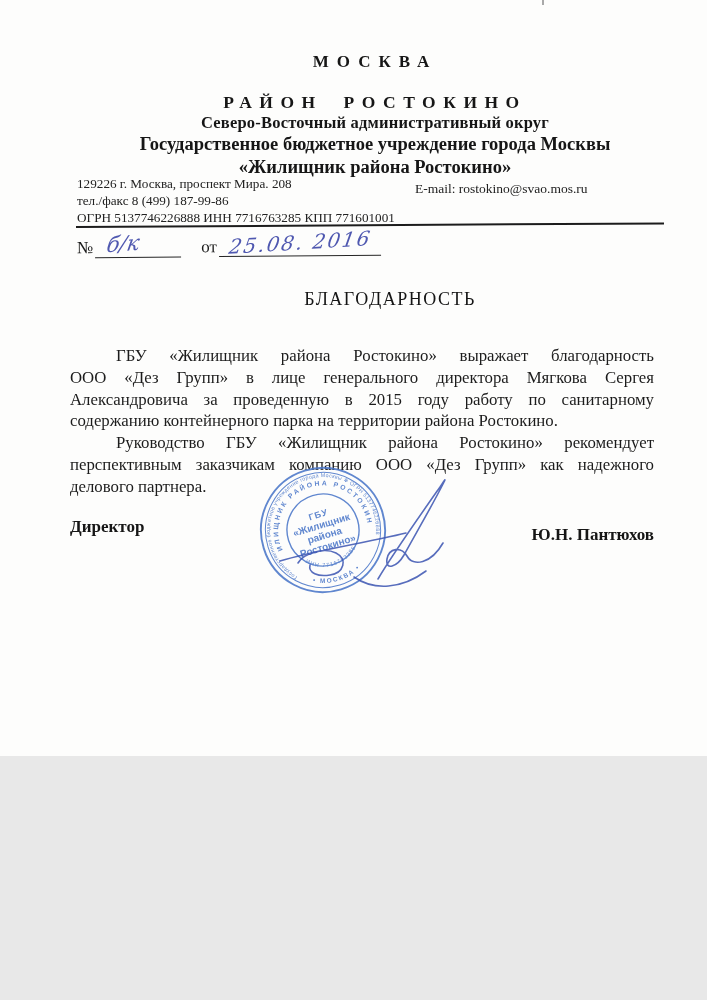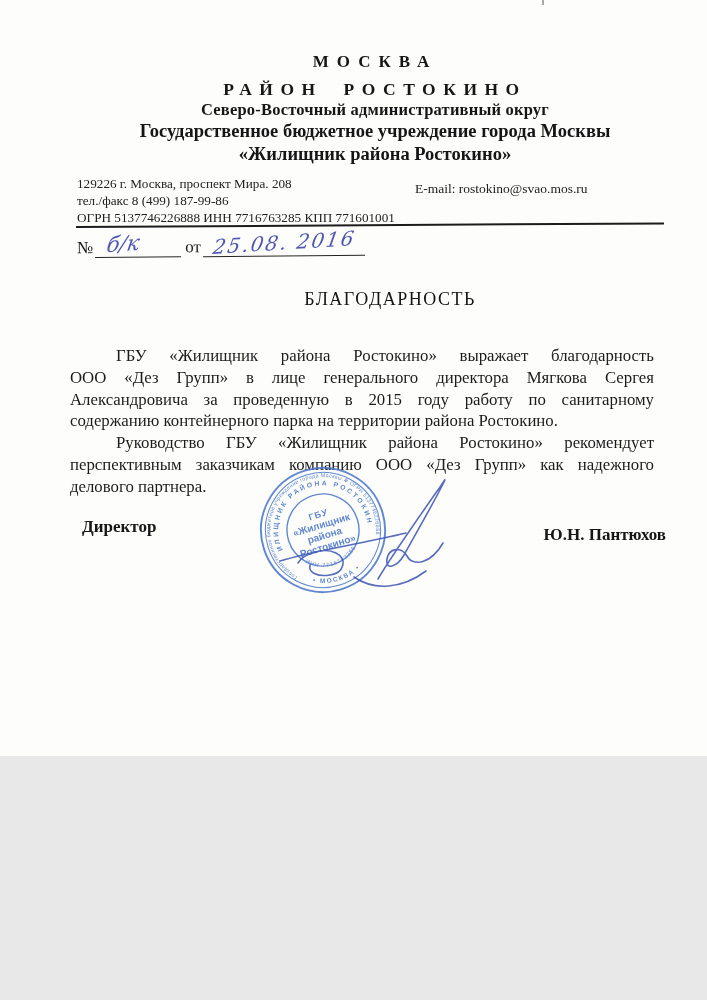--- a/index.html
+++ b/index.html
@@ -5,52 +5,52 @@
   html,body { margin:0; padding:0; background:#e8e8e8; }
   .page {
     position:relative; width:707px; height:756px; margin:0 auto;
     background:#fdfdfc; overflow:hidden;
     font-family:"Liberation Serif","DejaVu Serif",serif;
     color:#1b1b1b;
   }
   
   .letterhead { position:absolute; top:52px; left:105px; width:540px; text-align:center; font-weight:bold; color:#161616; }
   .lh-city    { font-size:17px; letter-spacing:8px; }
-  .lh-district{ font-size:17.5px; letter-spacing:7.5px; word-spacing:9px; margin-top:7px; }
+  .lh-district{ font-size:17.5px; letter-spacing:7.5px; word-spacing:9px; margin-top:20px; }
   .lh-okrug   { font-size:16.5px; letter-spacing:0.2px; }
   .lh-orgtype { font-size:18.5px; margin-top:1px; }
   .lh-orgname { font-size:18.5px; margin-top:2px; }
   
   .contacts { position:absolute; top:175px; left:77px; font-size:13.2px; line-height:17.2px; color:#222; }
   .email    { position:absolute; top:181px; left:415px; font-size:13.5px; color:#222; }
   .rule     { position:absolute; top:226px; left:76px; width:588px; height:2px; background:#1c1c1c; transform:rotate(-0.35deg); transform-origin:left center; }
   
   .ref-row { position:absolute; top:234px; left:77px; display:flex; align-items:flex-end; transform:rotate(-0.5deg); }
   .ref-label { font-size:17px; padding-bottom:2px; }
   .uline { display:inline-block; border-bottom:1.4px solid #252525; height:22px; position:relative; margin:0 4px 2px 2px; }
   .u-num  { width:86px; }
   .u-date { width:162px; }
   .hw {
     position:absolute; bottom:1px; white-space:nowrap;
     font-family:"DejaVu Serif","Liberation Serif",serif; font-style:italic;
     color:#4f58b0;
   }
   .hw-num  { left:12px; font-size:21px; transform:rotate(-4deg) skewX(-14deg); }
   .hw-date { left:10px; font-size:20px; letter-spacing:2px; transform:rotate(-3deg) skewX(-13deg); }
-  .ot-label { font-size:17px; padding-bottom:2px; margin-left:0; }
+  .ot-label { font-size:17px; padding-bottom:2px; margin-left:16px; }
   
   .doc-title { position:absolute; top:289px; left:98px; width:584px; text-align:center;
                font-size:18px; font-weight:normal; letter-spacing:1.5px; color:#151515; }
   
   .body-text { position:absolute; top:345px; left:70px; width:584px; font-size:16.8px; line-height:21.8px; color:#1c1c1c; }
   .bline { text-align:justify; text-align-last:justify; }
   .bline.first { text-indent:46px; }
   .bline.last  { text-align-last:left; }
   
-  .sig-row { position:absolute; top:517px; left:82px; width:584px; display:flex; justify-content:space-between; font-weight:bold; font-size:17px; color:#161616; }
+  .sig-row { position:absolute; top:517px; left:70px; width:584px; display:flex; justify-content:space-between; font-weight:bold; font-size:17px; color:#161616; }
   .sig-name { margin-top:8px; }
   
   .stamp { position:absolute; left:258px; top:465px; opacity:0.88; }
   .stamp text { fill:#4b77c9; font-family:"Liberation Sans","DejaVu Sans",sans-serif; }
   .stamp circle { fill:none; stroke:#4b77c9; }
   .signature { position:absolute; left:240px; top:443px; opacity:0.85; }
   .signature path { fill:none; stroke:#3b54b2; stroke-width:1.6; stroke-linecap:round; }
   
   .scan-edge-bottom { position:absolute; left:-2px; top:988px; width:470px; height:2px;
     background:linear-gradient(to right,#8a8a8a,#b0b0b0 55%,rgba(180,180,180,0));

